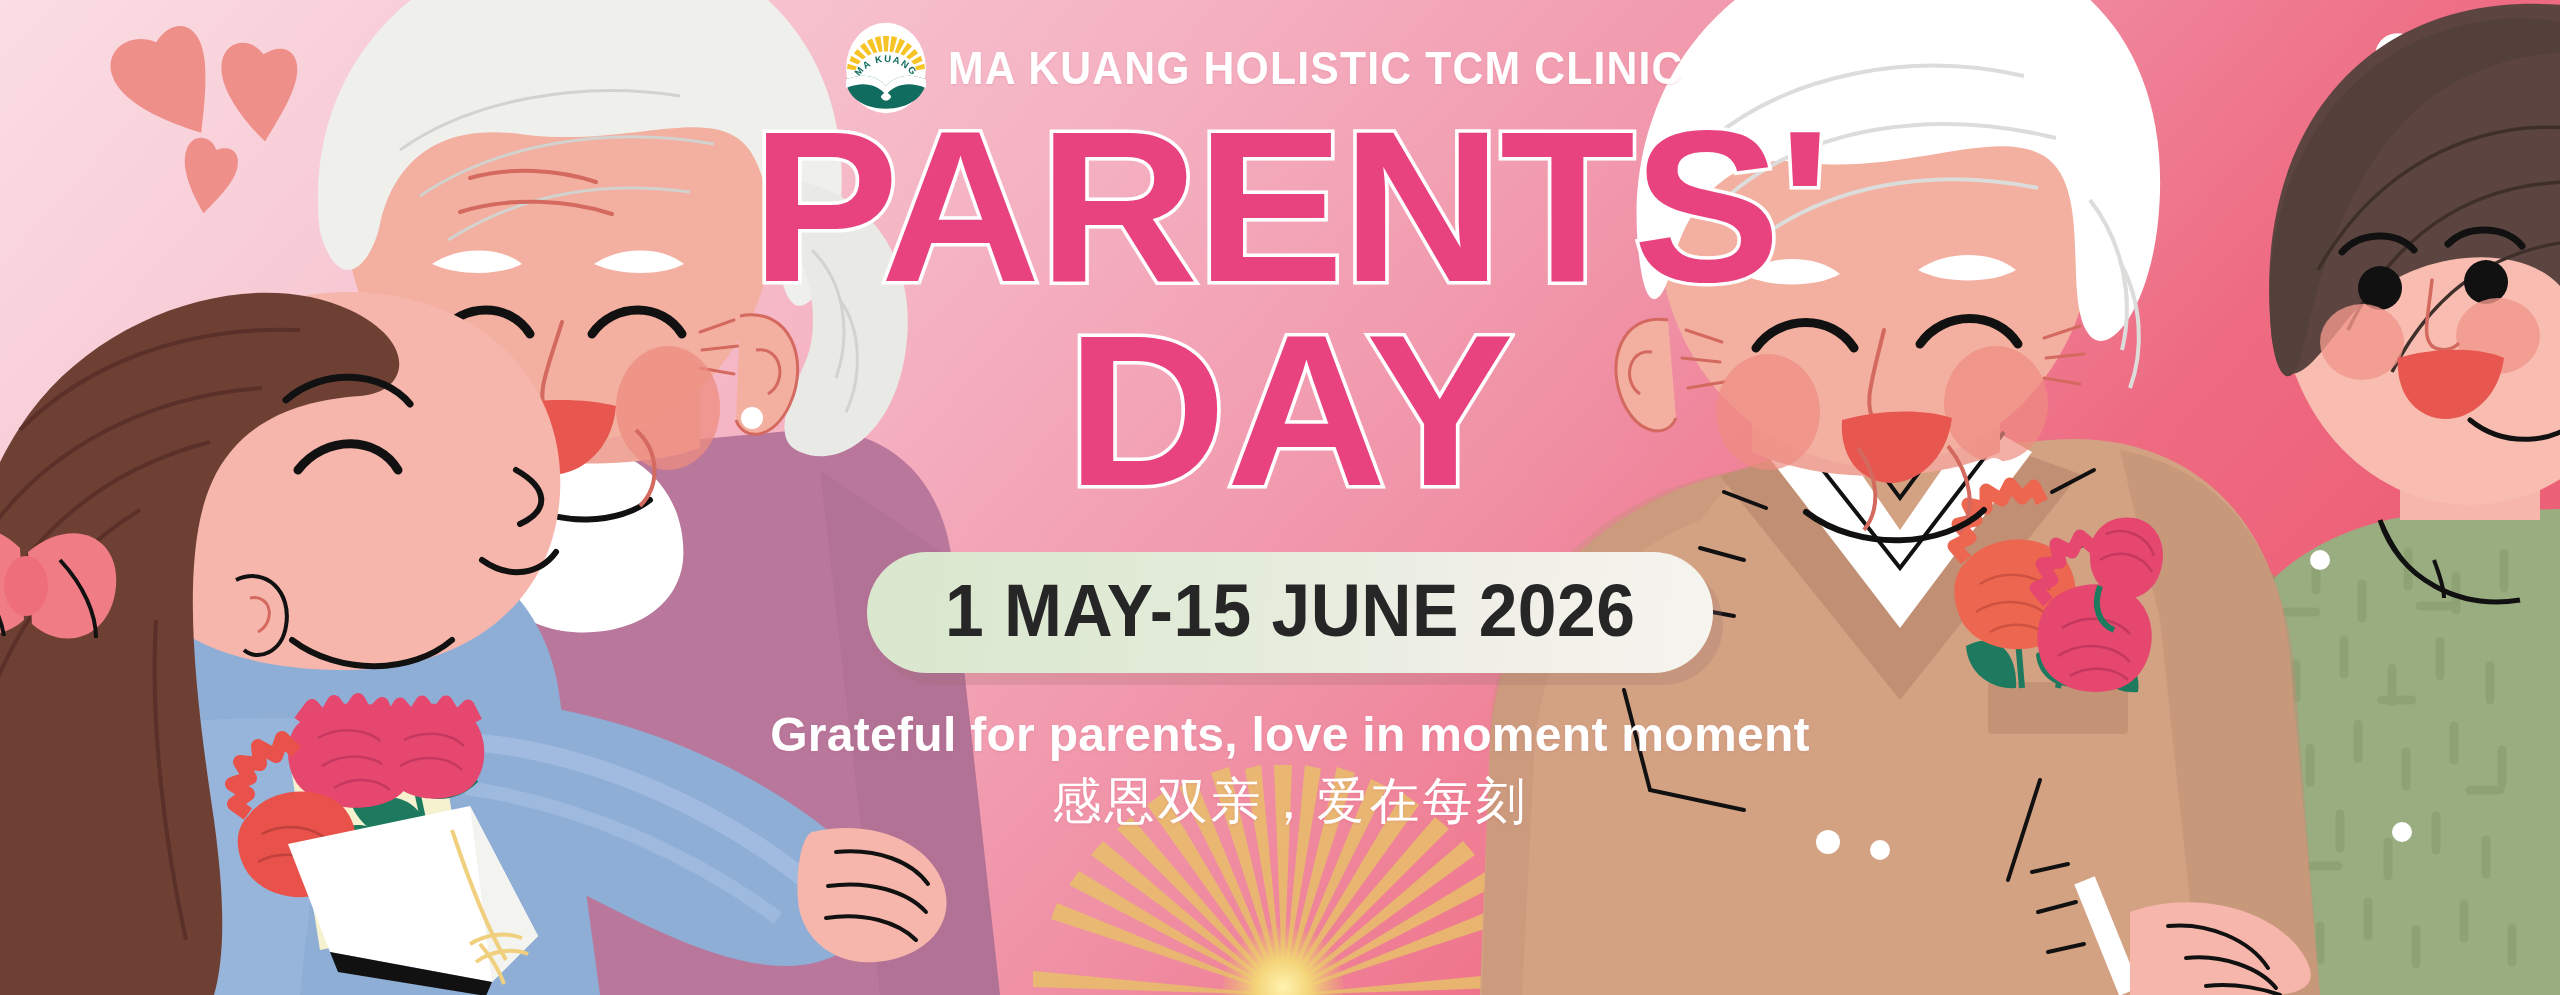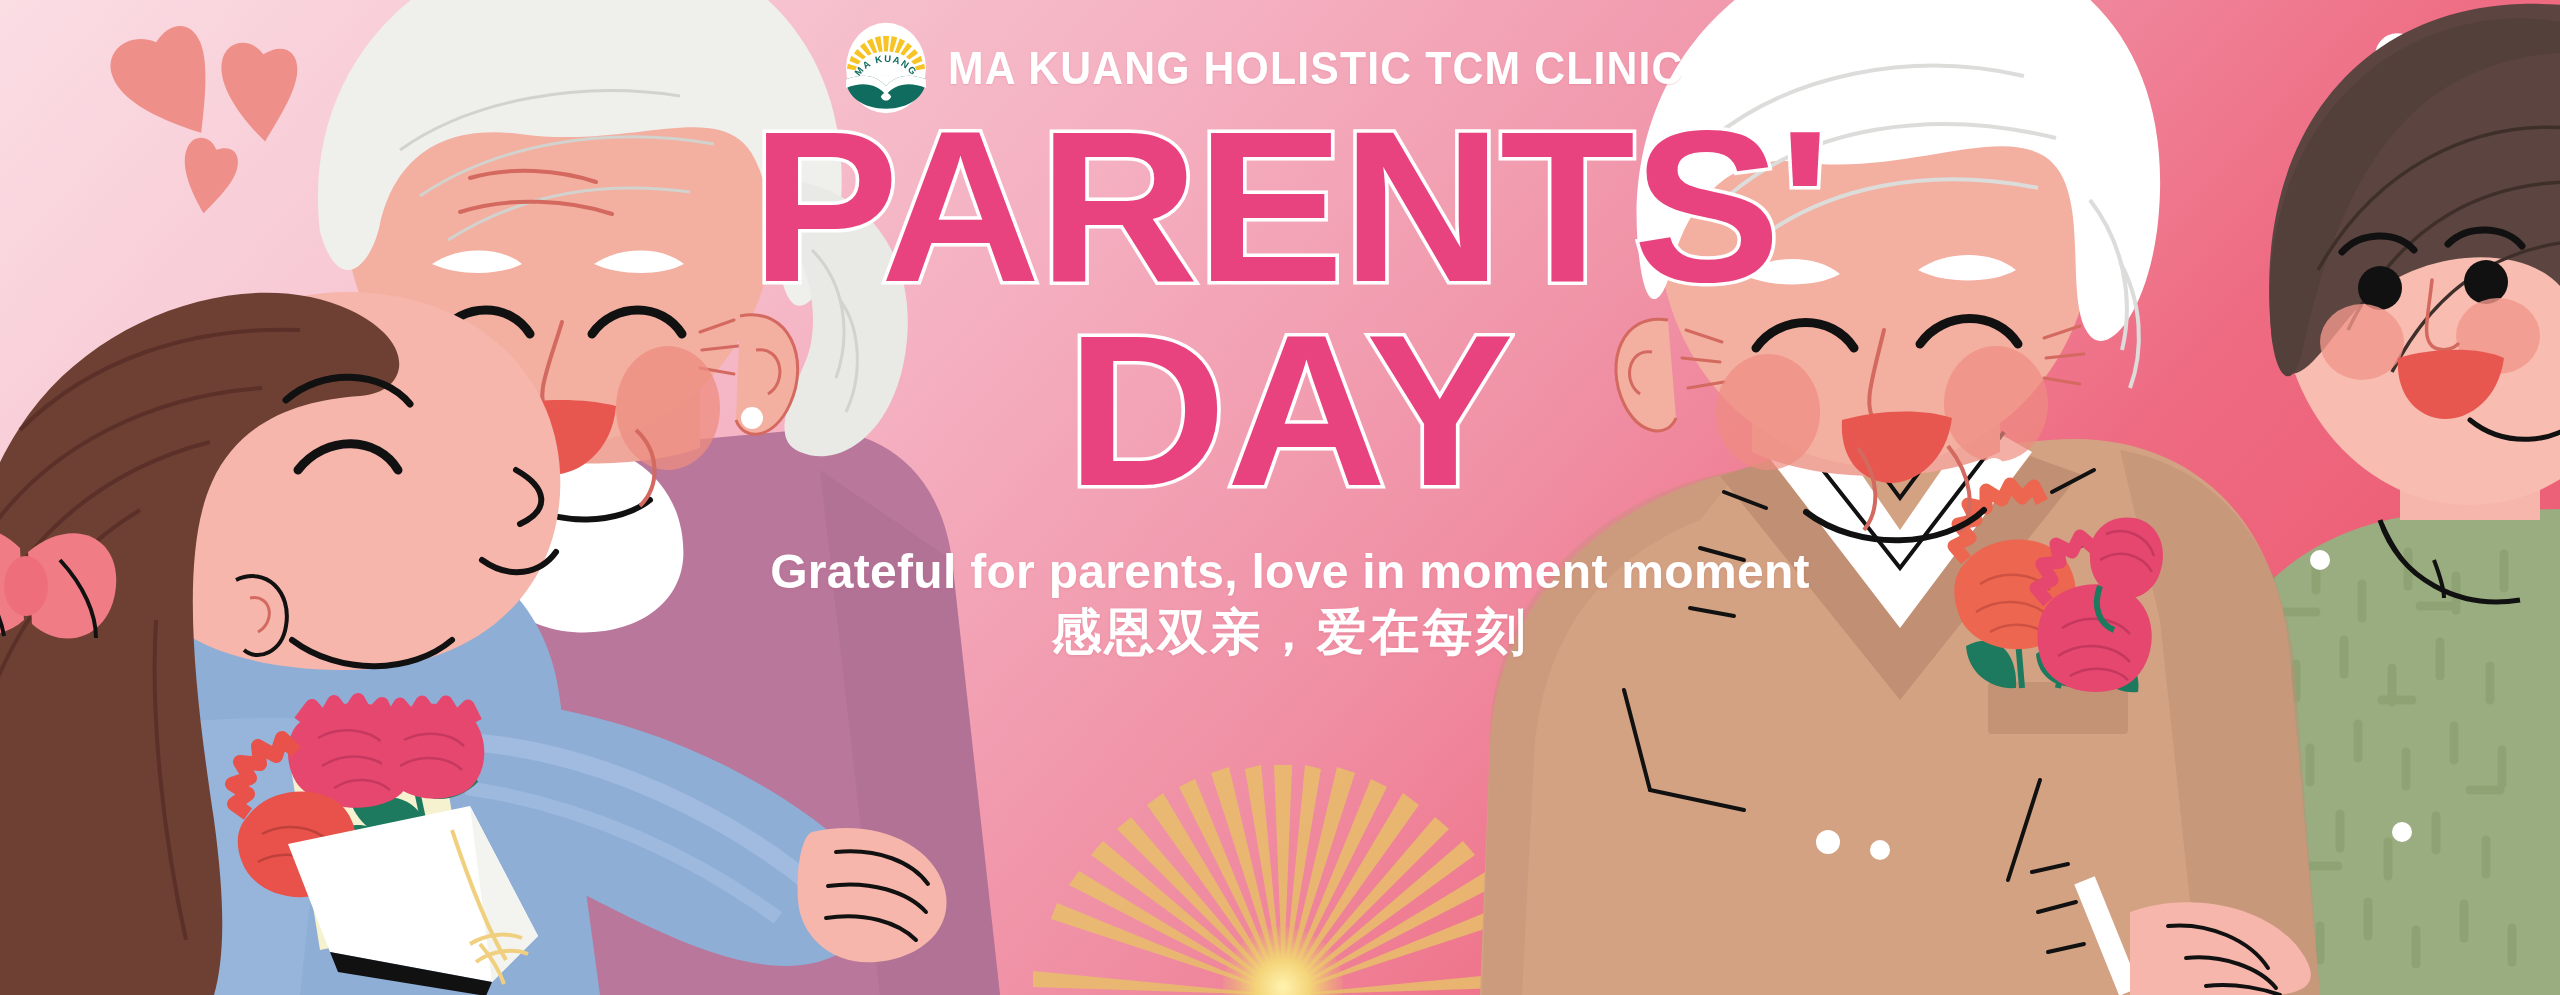--- a/index.html
+++ b/index.html
@@ -87,22 +87,23 @@
   #tagline-en {
     margin-top:34px;
     font-size:48px;
     font-weight:bold;
     color:#ffffff;
     letter-spacing:0.3px;
     white-space:nowrap;
     text-shadow:0 1px 3px rgba(200,80,110,0.2);
   }
   #tagline-zh {
+    margin-top:6px;
     font-size:50px;
-    font-weight:700;
+    font-weight:400;
     color:#ffffff;
     letter-spacing:3px;
     white-space:nowrap;
     text-shadow:0 1px 3px rgba(200,80,110,0.2);
   }
 </style>
 </head>
 <body>
 
 <div id="banner">
@@ -593,17 +594,20 @@
         <text font-size="11" font-weight="bold" fill="#106C5F" letter-spacing="1.6">
           <textPath href="#logoArc" startOffset="50%" text-anchor="middle">MA KUANG</textPath>
         </text>
       </svg>
       <div id="brand-name">MA KUANG HOLISTIC TCM CLINIC</div>
     </div>
 
     <div class="big-title" id="title-parents">PARENTS'</div>
     <div class="big-title" id="title-day">DAY</div>
 
+    <div id="date-pill">
+      <span id="date-text">1 MAY-15 JUNE 2026</span>
+    </div>
 
     <div id="tagline-en">Grateful for parents, love in moment moment</div>
     <div id="tagline-zh">感恩双亲，爱在每刻</div>
   </div>
 </div>
 
 </body></html>

